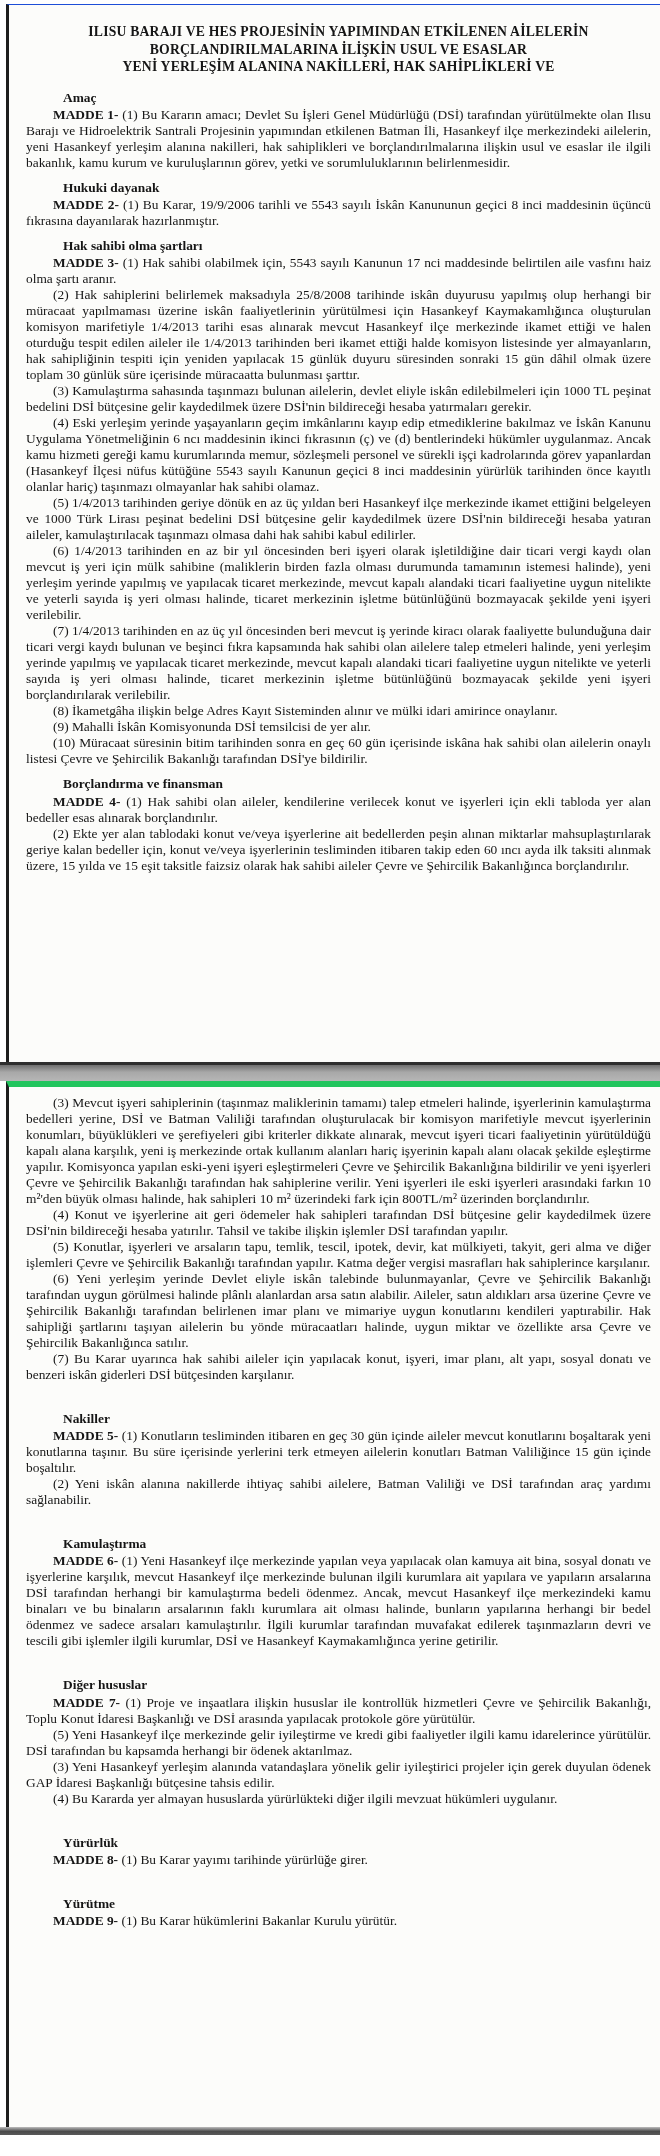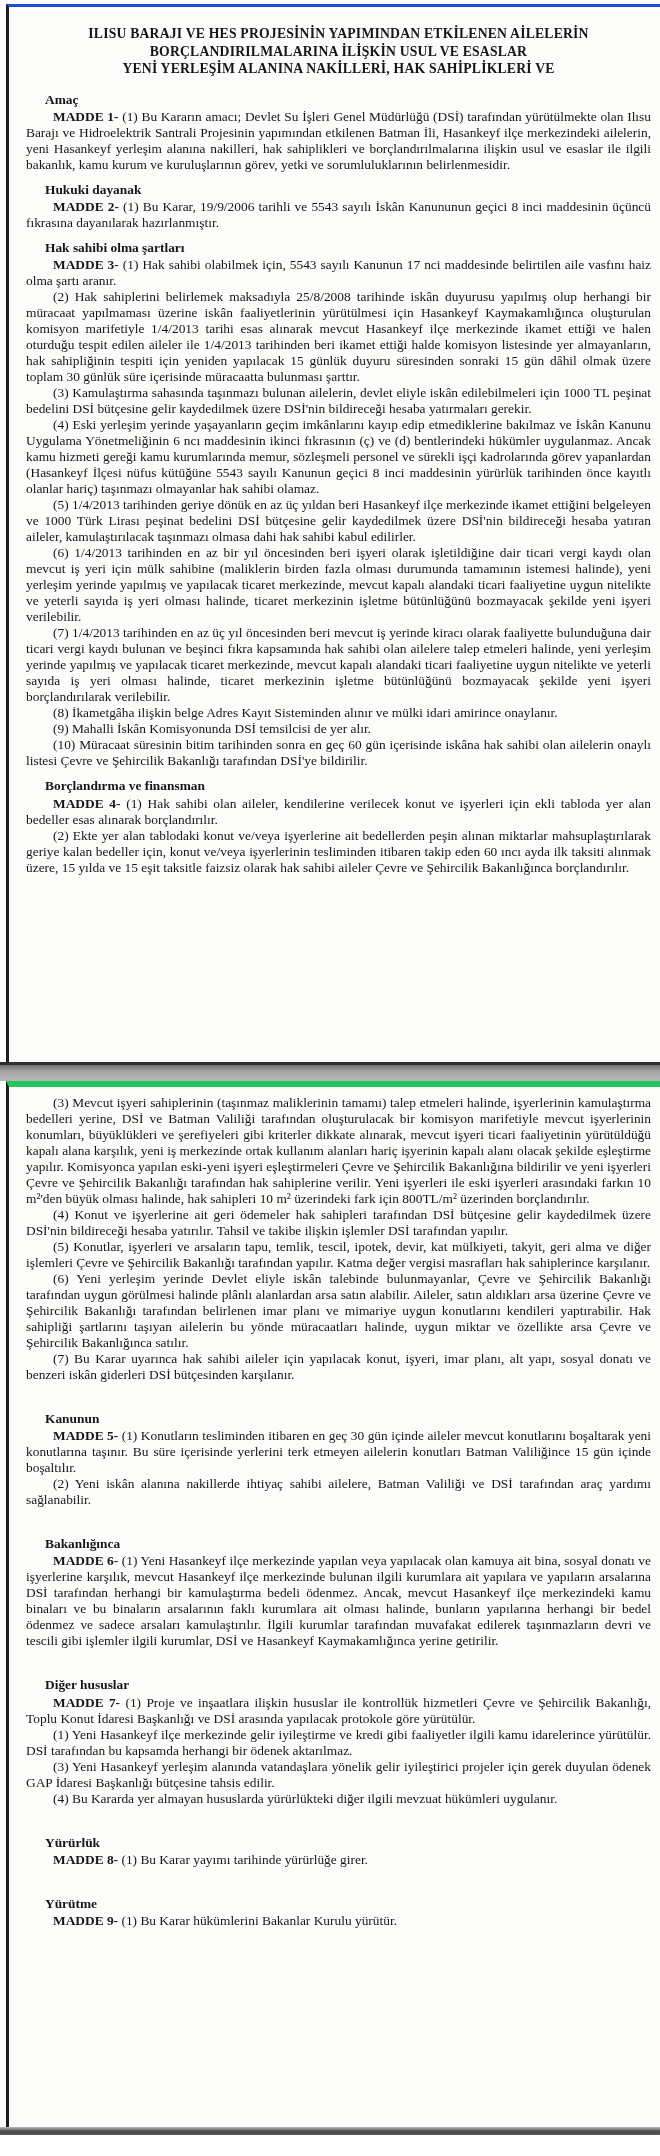--- a/index.html
+++ b/index.html
@@ -1,24 +1,24 @@
 <!DOCTYPE html>
 <html><head>
 <meta charset="utf-8">
 <style>
   html,body{margin:0;padding:0;background:#ffffff;}
   .scan{width:660px;font-family:"Liberation Serif",serif;color:#161616;-webkit-font-smoothing:antialiased;}
   .edge-strip-top{height:4px;background:#ffffff;}
   .page{margin-left:6px;background:#fcfcfa;border-left:3px solid #1d1d1d;box-sizing:border-box;padding:8px 9px 16px 17px;overflow:hidden;}
-  .page--first{border-top:3px solid #1d4ed8;min-height:1058px;}
+  .page--first{border-top:1px solid #1d4ed8;min-height:1058px;}
   .page--second{min-height:1046px;border-top:6px solid #22c55e;}
   .page-separator{height:16px;background:linear-gradient(#6f6f6f,#a8a8a8 45%,#b6b6b6);border-top:3px solid #2e2e2e;}
   .edge-strip-bottom{height:8px;background:linear-gradient(#bdbdbd,#4a4a4a 55%,#5a5a5a);}
   .doc-title{font-weight:700;text-align:center;font-size:13.7px;line-height:17.6px;margin:10px 2px 13px 2px;letter-spacing:.2px;}
-  .sec-heading{font-weight:700;font-size:13.4px;line-height:18.2px;margin:8px 0 0 19px;}
+  .sec-heading{font-weight:700;font-size:13.4px;line-height:18.2px;margin:8px 0 0 37px;}
   .sec-heading.space-lg{margin-top:27px;}
   .para{margin:0;text-align:justify;text-indent:27px;font-size:13.4px;line-height:16px;}
   .para b{font-weight:700;}
 </style>
 </head>
 <body>
 
 <div class="scan">
   <div class="edge-strip-top"></div>
   <div class="page page--first">
@@ -46,28 +46,28 @@
       <p class="para"><b>MADDE 4- </b>(1) Hak sahibi olan aileler, kendilerine verilecek konut ve işyerleri için ekli tabloda yer alan bedeller esas alınarak borçlandırılır.</p>
       <p class="para">(2) Ekte yer alan tablodaki konut ve/veya işyerlerine ait bedellerden peşin alınan miktarlar mahsuplaştırılarak geriye kalan bedeller için, konut ve/veya işyerlerinin tesliminden itibaren takip eden 60 ıncı ayda ilk taksiti alınmak üzere, 15 yılda ve 15 eşit taksitle faizsiz olarak hak sahibi aileler Çevre ve Şehircilik Bakanlığınca borçlandırılır.</p>
     </div>
   <div class="page-separator"></div>
   <div class="page page--second">
       <p class="para">(3) Mevcut işyeri sahiplerinin (taşınmaz maliklerinin tamamı) talep etmeleri halinde, işyerlerinin kamulaştırma bedelleri yerine, DSİ ve Batman Valiliği tarafından oluşturulacak bir komisyon marifetiyle mevcut işyerlerinin konumları, büyüklükleri ve şerefiyeleri gibi kriterler dikkate alınarak, mevcut işyeri ticari faaliyetinin yürütüldüğü kapalı alana karşılık, yeni iş merkezinde ortak kullanım alanları hariç işyerinin kapalı alanı olacak şekilde eşleştirme yapılır. Komisyonca yapılan eski-yeni işyeri eşleştirmeleri Çevre ve Şehircilik Bakanlığına bildirilir ve yeni işyerleri Çevre ve Şehircilik Bakanlığı tarafından hak sahiplerine verilir. Yeni işyerleri ile eski işyerleri arasındaki farkın 10 m²'den büyük olması halinde, hak sahipleri 10 m² üzerindeki fark için 800TL/m² üzerinden borçlandırılır.</p>
       <p class="para">(4) Konut ve işyerlerine ait geri ödemeler hak sahipleri tarafından DSİ bütçesine gelir kaydedilmek üzere DSİ'nin bildireceği hesaba yatırılır. Tahsil ve takibe ilişkin işlemler DSİ tarafından yapılır.</p>
       <p class="para">(5) Konutlar, işyerleri ve arsaların tapu, temlik, tescil, ipotek, devir, kat mülkiyeti, takyit, geri alma ve diğer işlemleri Çevre ve Şehircilik Bakanlığı tarafından yapılır. Katma değer vergisi masrafları hak sahiplerince karşılanır.</p>
       <p class="para">(6) Yeni yerleşim yerinde Devlet eliyle iskân talebinde bulunmayanlar, Çevre ve Şehircilik Bakanlığı tarafından uygun görülmesi halinde plânlı alanlardan arsa satın alabilir. Aileler, satın aldıkları arsa üzerine Çevre ve Şehircilik Bakanlığı tarafından belirlenen imar planı ve mimariye uygun konutlarını kendileri yaptırabilir. Hak sahipliği şartlarını taşıyan ailelerin bu yönde müracaatları halinde, uygun miktar ve özellikte arsa Çevre ve Şehircilik Bakanlığınca satılır.</p>
       <p class="para">(7) Bu Karar uyarınca hak sahibi aileler için yapılacak konut, işyeri, imar planı, alt yapı, sosyal donatı ve benzeri iskân giderleri DSİ bütçesinden karşılanır.</p>
-      <div class="sec-heading space-lg">Kanunun</div>
+      <div class="sec-heading space-lg">Nakiller</div>
       <p class="para"><b>MADDE 5- </b>(1) Konutların tesliminden itibaren en geç 30 gün içinde aileler mevcut konutlarını boşaltarak yeni konutlarına taşınır. Bu süre içerisinde yerlerini terk etmeyen ailelerin konutları Batman Valiliğince 15 gün içinde boşaltılır.</p>
       <p class="para">(2) Yeni iskân alanına nakillerde ihtiyaç sahibi ailelere, Batman Valiliği ve DSİ tarafından araç yardımı sağlanabilir.</p>
-      <div class="sec-heading space-lg">Bakanlığınca</div>
+      <div class="sec-heading space-lg">Kamulaştırma</div>
       <p class="para"><b>MADDE 6- </b>(1) Yeni Hasankeyf ilçe merkezinde yapılan veya yapılacak olan kamuya ait bina, sosyal donatı ve işyerlerine karşılık, mevcut Hasankeyf ilçe merkezinde bulunan ilgili kurumlara ait yapılara ve yapıların arsalarına DSİ tarafından herhangi bir kamulaştırma bedeli ödenmez. Ancak, mevcut Hasankeyf ilçe merkezindeki kamu binaları ve bu binaların arsalarının faklı kurumlara ait olması halinde, bunların yapılarına herhangi bir bedel ödenmez ve sadece arsaları kamulaştırılır.  İlgili kurumlar tarafından muvafakat edilerek taşınmazların devri ve tescili gibi işlemler ilgili kurumlar, DSİ ve Hasankeyf Kaymakamlığınca yerine getirilir.</p>
       <div class="sec-heading space-lg">Diğer hususlar</div>
       <p class="para"><b>MADDE 7- </b>(1) Proje ve inşaatlara ilişkin hususlar ile kontrollük hizmetleri Çevre ve Şehircilik Bakanlığı, Toplu Konut İdaresi Başkanlığı ve DSİ arasında yapılacak protokole göre yürütülür.</p>
-      <p class="para">(1) Yeni Hasankeyf ilçe merkezinde gelir iyileştirme ve kredi gibi faaliyetler ilgili kamu idarelerince yürütülür. DSİ tarafından bu kapsamda herhangi bir ödenek aktarılmaz.</p>
+      <p class="para">(5) Yeni Hasankeyf ilçe merkezinde gelir iyileştirme ve kredi gibi faaliyetler ilgili kamu idarelerince yürütülür. DSİ tarafından bu kapsamda herhangi bir ödenek aktarılmaz.</p>
       <p class="para">(3) Yeni Hasankeyf yerleşim alanında vatandaşlara yönelik gelir iyileştirici projeler için gerek duyulan ödenek GAP İdaresi Başkanlığı bütçesine tahsis edilir.</p>
       <p class="para">(4) Bu Kararda yer almayan hususlarda yürürlükteki diğer ilgili mevzuat hükümleri uygulanır.</p>
       <div class="sec-heading space-lg">Yürürlük</div>
       <p class="para"><b>MADDE 8- </b>(1) Bu Karar yayımı tarihinde yürürlüğe girer.</p>
       <div class="sec-heading space-lg">Yürütme</div>
       <p class="para"><b>MADDE 9- </b>(1) Bu Karar hükümlerini Bakanlar Kurulu yürütür.</p>
     </div>
   <div class="edge-strip-bottom"></div>
 </div>
 

